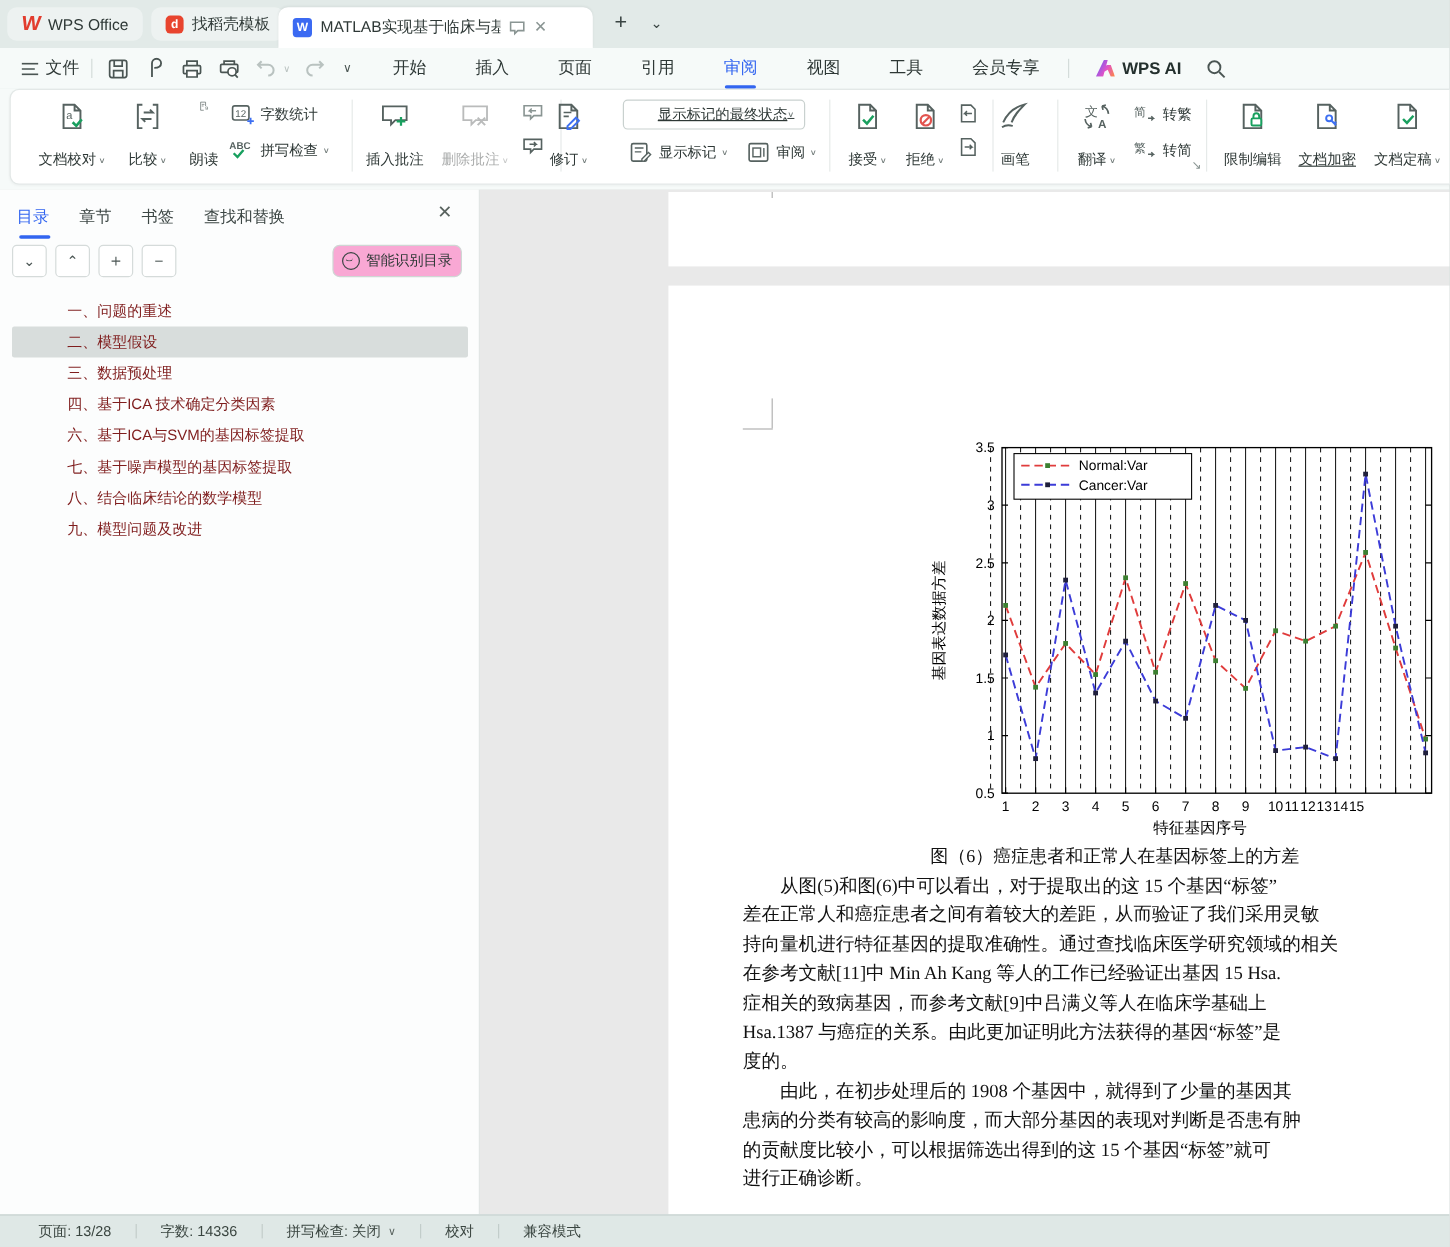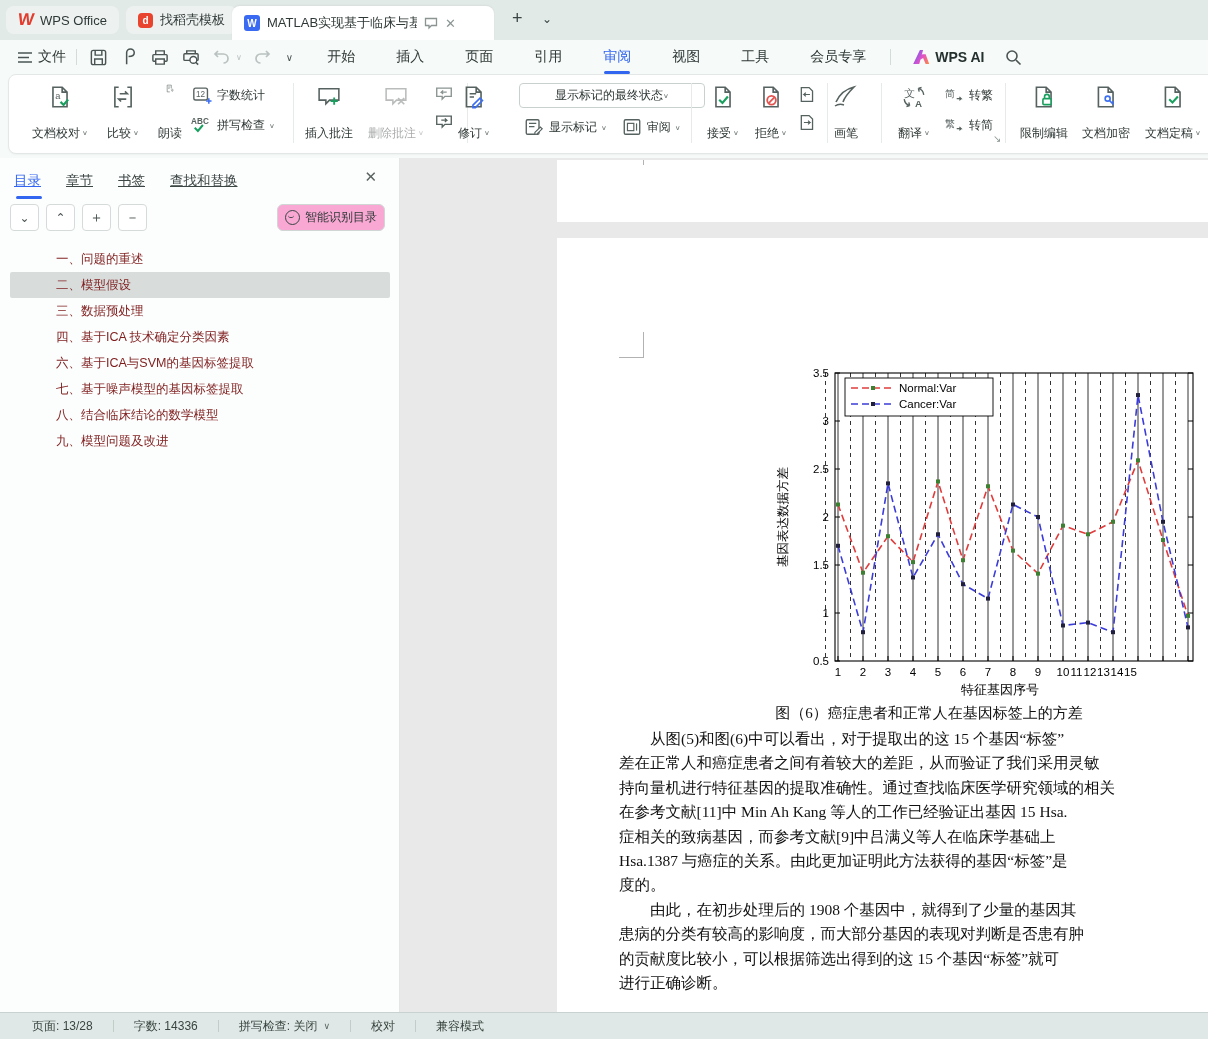--- a/index.html
+++ b/index.html
@@ -41,29 +41,29 @@
        border:1px solid #e3e8e7;border-radius:8px;box-shadow:0 1px 2px rgba(0,0,0,.04);}
   .rbtn{position:absolute;top:6px;width:60px;height:64px;display:flex;flex-direction:column;
        align-items:center;justify-content:space-between;padding:3px 0;box-sizing:border-box;border-radius:4px;}
   .rbtn .rlb{font-size:12px;color:#2e3836;white-space:nowrap;display:flex;align-items:center;gap:2px;}
   .caret{font-size:8px;color:#707a78;transform:scaleY(.8);}
   .rdiv{position:absolute;top:8px;width:1px;height:60px;background:#e6eae9;}
   .rsmallcol{position:absolute;top:8px;display:flex;flex-direction:column;gap:6px;}
   .rsmall{display:flex;align-items:center;gap:4px;font-size:12px;color:#2e3836;white-space:nowrap;height:24px;}
   .rtiny{width:22px;height:22px;display:flex;align-items:center;justify-content:center;}
   .disabled{opacity:.42;filter:grayscale(.6);}
-  .markupselect{position:absolute;left:510px;top:8px;width:186px;height:25px;border:1px solid #c9d1cf;
-       border-radius:4px;background:#fff;display:flex;align-items:center;justify-content:center;
-       padding:0 8px;font-size:12px;color:#2e3836;box-sizing:border-box;}
+  .markupselect{position:absolute;left:510px;top:8px;width:152px;height:25px;border:1px solid #c9d1cf;
+       border-radius:4px;background:#fff;display:flex;align-items:center;justify-content:flex-end;
+       padding:0 8px;font-size:12px;color:#2e3836;box-sizing:border-box;text-decoration:underline;}
   .expandmark{position:absolute;left:984px;top:58px;font-size:10px;color:#8a9593;}
   
   .sidebar{position:absolute;left:0;top:158px;width:400px;height:854px;background:#fcfdfd;
        border-right:1px solid #e2e6e5;box-sizing:border-box;}
   .sidetabs{position:absolute;left:14px;top:8px;display:flex;gap:25px;font-size:13.5px;color:#3c4644;}
-  .sidetab{position:relative;padding:6px 0 9px;text-decoration:underline;}
+  .sidetab{position:relative;padding:6px 0 9px;}
   .sidetab.active{color:#3265f0;}
   .sidetab.active::after{content:"";position:absolute;left:2px;bottom:0;width:26px;height:3px;
        border-radius:2px;background:#3265f0;}
   .sideclose{position:absolute;right:22px;top:10px;font-size:15px;color:#59635f;}
   .sbtnrow{position:absolute;left:10px;top:46px;display:flex;gap:7px;}
   .sqbtn{width:27px;height:25px;border:1px solid #d5dbda;border-radius:4px;background:#fff;
        display:flex;align-items:center;justify-content:center;font-size:12px;color:#4a5553;}
   .smartbtn{position:absolute;right:14px;top:46px;height:25px;border:1px solid #cfd6d4;border-radius:6px;
        background:#f9a8d4;display:flex;align-items:center;gap:5px;padding:0 7px;font-size:12px;color:#2e3836;}
   .smarticon{width:13px;height:13px;border:1.4px solid #3a4543;border-radius:50%;position:relative;}
@@ -420,21 +420,21 @@
       <div class="rbtn" style="left:1004px;width:62px;">
         <svg class="ic" width="26" height="26" viewBox="0 0 24 24">
             <path d="M5 3h9l4.5 4.5V21H5z M14 3v4.5h4.5" fill="none" stroke="#566260" stroke-width="1.5"></path>
             <rect x="11" y="13.5" width="7.5" height="5.5" rx="1" fill="#fff" stroke="#19a05f" stroke-width="1.5"></rect>
             <path d="M12.5 13.5v-1.7a2.2 2.2 0 014.4 0v1.7" fill="none" stroke="#19a05f" stroke-width="1.5"></path>
           </svg>
         <span class="rlb">
             <span>限制编辑</span>
           </span>
       </div>
-      <div class="rbtn" style="left:1066px;width:62px;">
+      <div class="rbtn" style="left:1066px;width:62px;text-decoration:underline;">
         <svg class="ic" width="26" height="26" viewBox="0 0 24 24">
             <path d="M5 3h9l4.5 4.5V21H5z M14 3v4.5h4.5" fill="none" stroke="#566260" stroke-width="1.5"></path>
             <circle cx="13.5" cy="13.5" r="2.3" fill="none" stroke="#3d6ff2" stroke-width="1.5"></circle>
             <path d="M15.2 15.2l3.6 3.6M17.5 17.5l1.4-1.4" fill="none" stroke="#3d6ff2" stroke-width="1.5"></path>
           </svg>
         <span class="rlb">
             <span>文档加密</span>
           </span>
       </div>
       <div class="rbtn" style="left:1130px;width:68px;">

